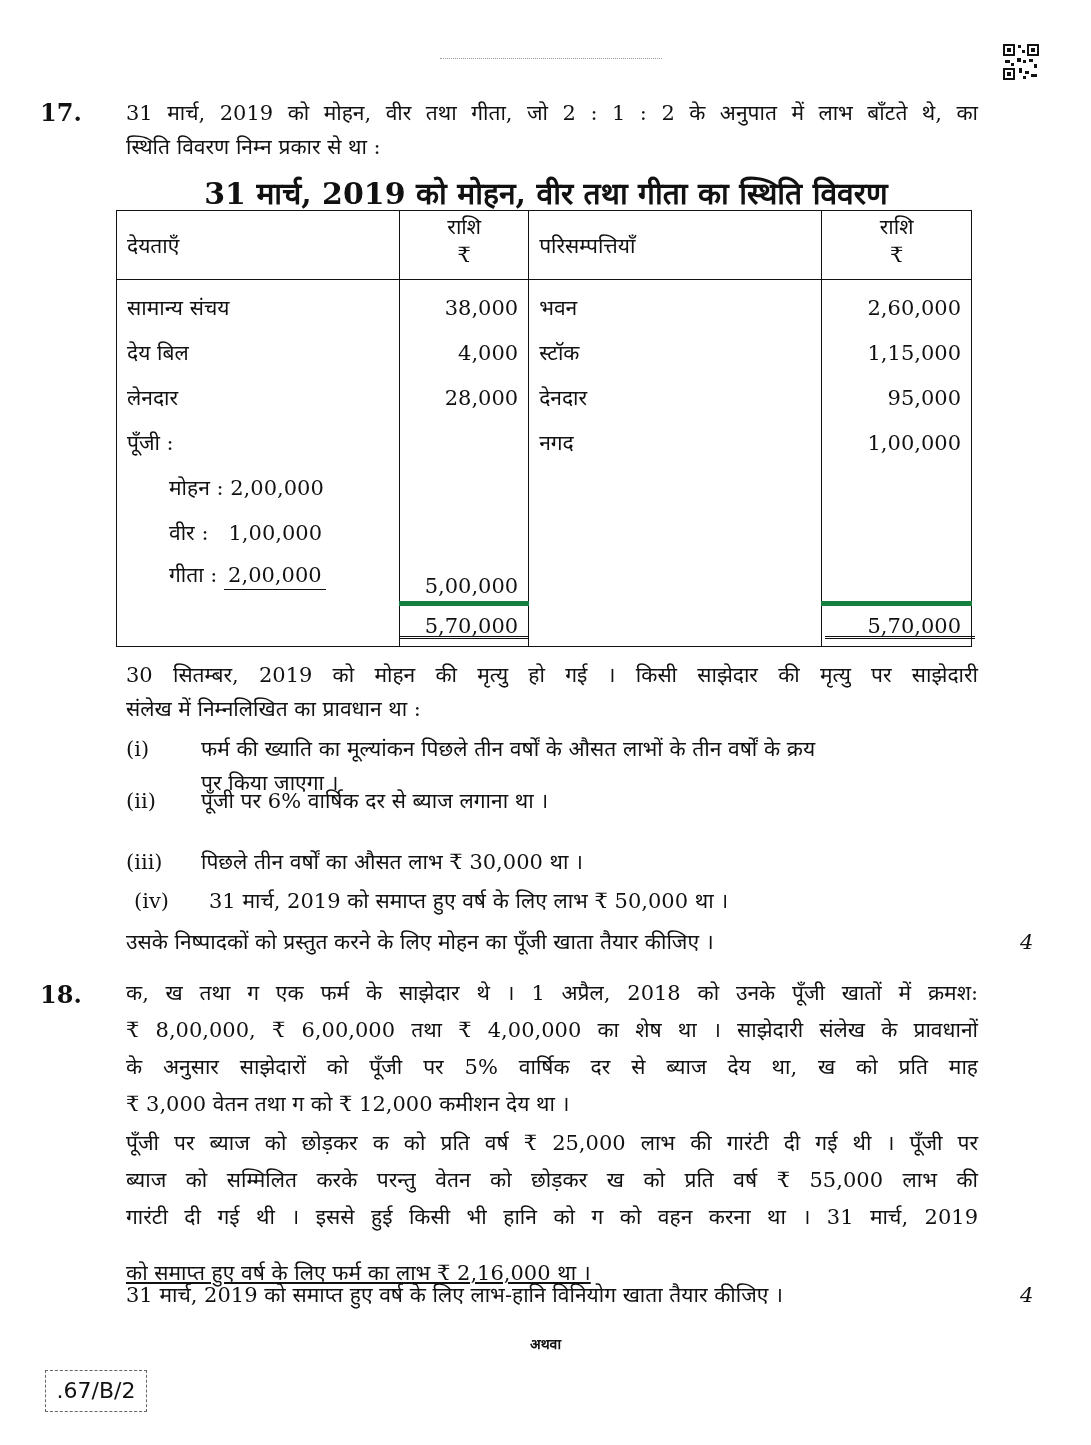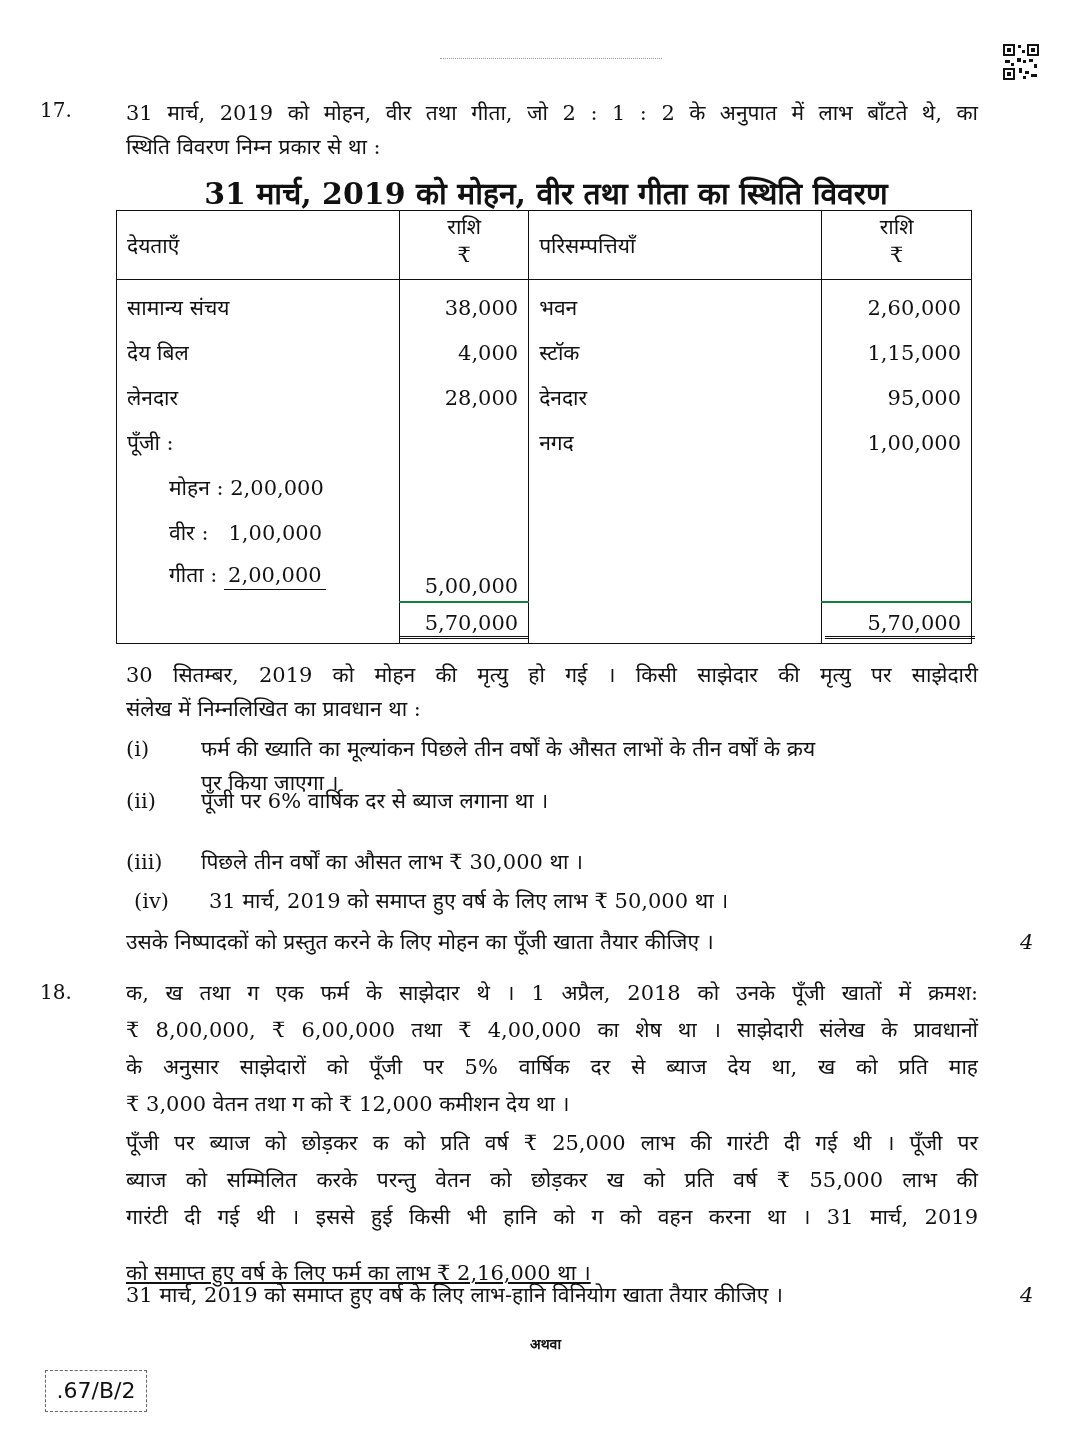--- a/index.html
+++ b/index.html
@@ -4,38 +4,38 @@
 <style>
   html, body { margin: 0; padding: 0; background: #ffffff; }
   body {
     width: 1091px; height: 1445px; position: relative; overflow: hidden;
     font-family: "DejaVu Serif", "Liberation Serif", serif;
     color: #111; font-size: 21px;
   }
   .abs { position: absolute; }
   .top-line { left: 440px; top: 58px; width: 222px; height: 2px; border-top: 1px dotted #999; }
   .qr { left: 1003px; top: 44px; width: 36px; height: 36px; }
-  .qnum { font-weight: normal; font-size: 20px; }
+  .qnum { font-weight: bold; font-size: 24px; }
   .line { white-space: nowrap; line-height: 34px; }
   .just { text-align: justify; text-align-last: justify; white-space: normal; }
   .title { font-weight: bold; font-size: 30px; text-align: center; }
 
   table.bs { position: absolute; left: 116px; top: 210px; width: 856px; border-collapse: collapse; font-size: 21px; }
   table.bs td { vertical-align: top; padding: 0 10px; }
   .c1 { width: 263px; border-left: 1.5px solid #111; }
   .c2 { width: 108px; border-left: 1.5px solid #111; text-align: right; }
   .c3 { width: 274px; border-left: 1.5px solid #111; }
   .c4 { width: 129px; border-left: 1.5px solid #111; border-right: 1.5px solid #111; text-align: right; }
   tr.hd td { border-top: 1.5px solid #111; border-bottom: 1.5px solid #111; height: 66px; }
   tr.hd td.c1, tr.hd td.c3 { vertical-align: middle; }
   tr.hd td.c2, tr.hd td.c4 { text-align: center; line-height: 28px; padding-top: 2px; }
   tr.r td { height: 45px; line-height: 45px; padding-top: 0; }
   tr.r.first td { padding-top: 6px; }
   tr.tot td { height: 40px; line-height: 40px; border-bottom: 1.5px solid #111; }
-  tr.tot td.c2, tr.tot td.c4 { border-top: 2px solid #15803d; }
+  tr.tot td.c2, tr.tot td.c4 { border-top: 5px solid #15803d; }
   .dbl { border-bottom: 3px double #111; }
   .sub { padding-left: 42px; display: inline-block; }
   .ul { border-bottom: 1.5px solid #111; padding: 0 4px 2px 4px; }
 
   .item-label { display: inline-block; width: 75px; }
   .marks { font-style: italic; }
   .code-box { left: 45px; top: 1370px; width: 100px; height: 40px; border: 1px dashed #666;
     font-family: "DejaVu Sans", "Liberation Sans", sans-serif; font-size: 22px; text-align: center; line-height: 40px; }
   .page-num { left: 520px; top: 1448px; font-family: "DejaVu Sans", "Liberation Sans", sans-serif; font-size: 25px; }
 </style>

